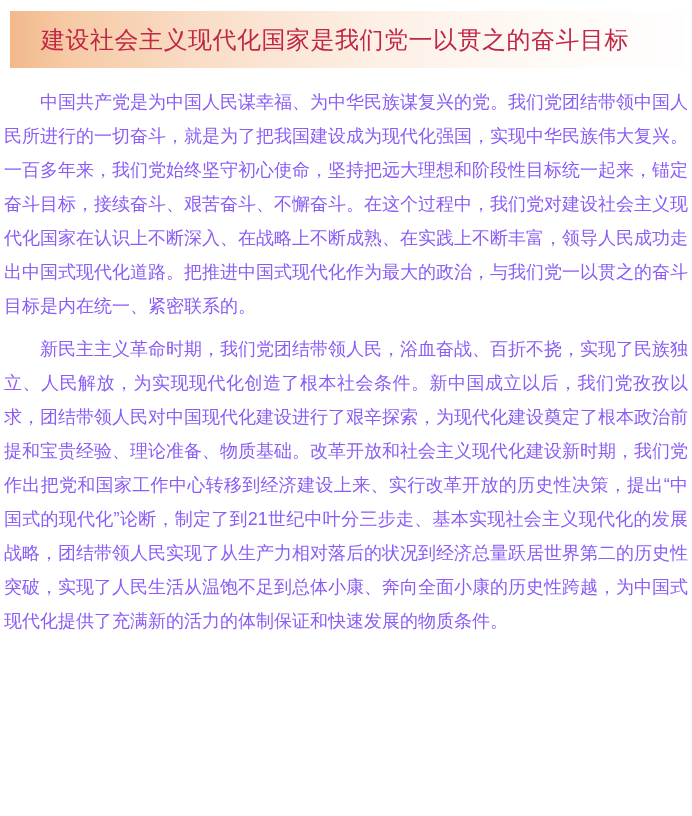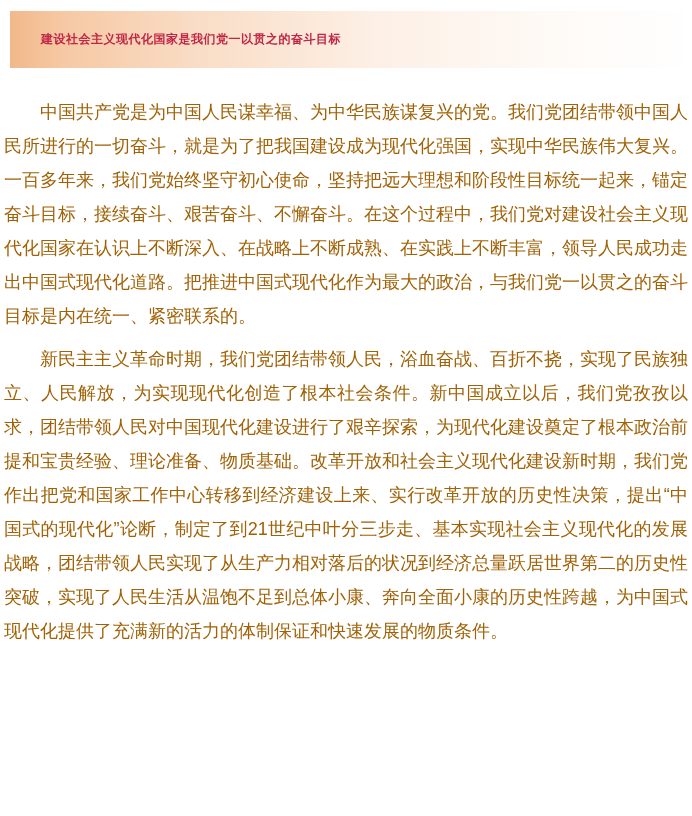--- a/index.html
+++ b/index.html
@@ -25,29 +25,29 @@
       #f6c9a4 8%,
       #f9ddc6 28%,
       #fdf0e6 55%,
       #fefaf6 80%,
       #fffefe 100%);
     display: flex;
     align-items: center;
   }
   .banner h1 {
     margin: 0 0 0 31px;
-    font-size: 12px;
-    font-weight: bold;
+    font-size: 24px;
+    font-weight: normal;
     color: #c02746;
     letter-spacing: 0.5px;
     white-space: nowrap;
   }
   .content {
-    padding: 27px 4px 0 4px;
-    color: #a16207;
+    padding: 17px 4px 0 4px;
+    color: #8b5cf6;
     font-size: 18px;
     line-height: 34px;
     text-align: justify;
   }
   .content p {
     margin: 0 0 9px 0;
     text-indent: 2em;
   }
 </style>
 </head>

